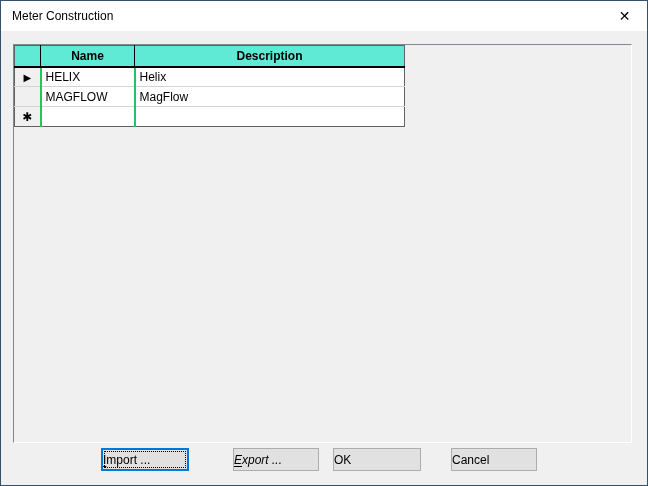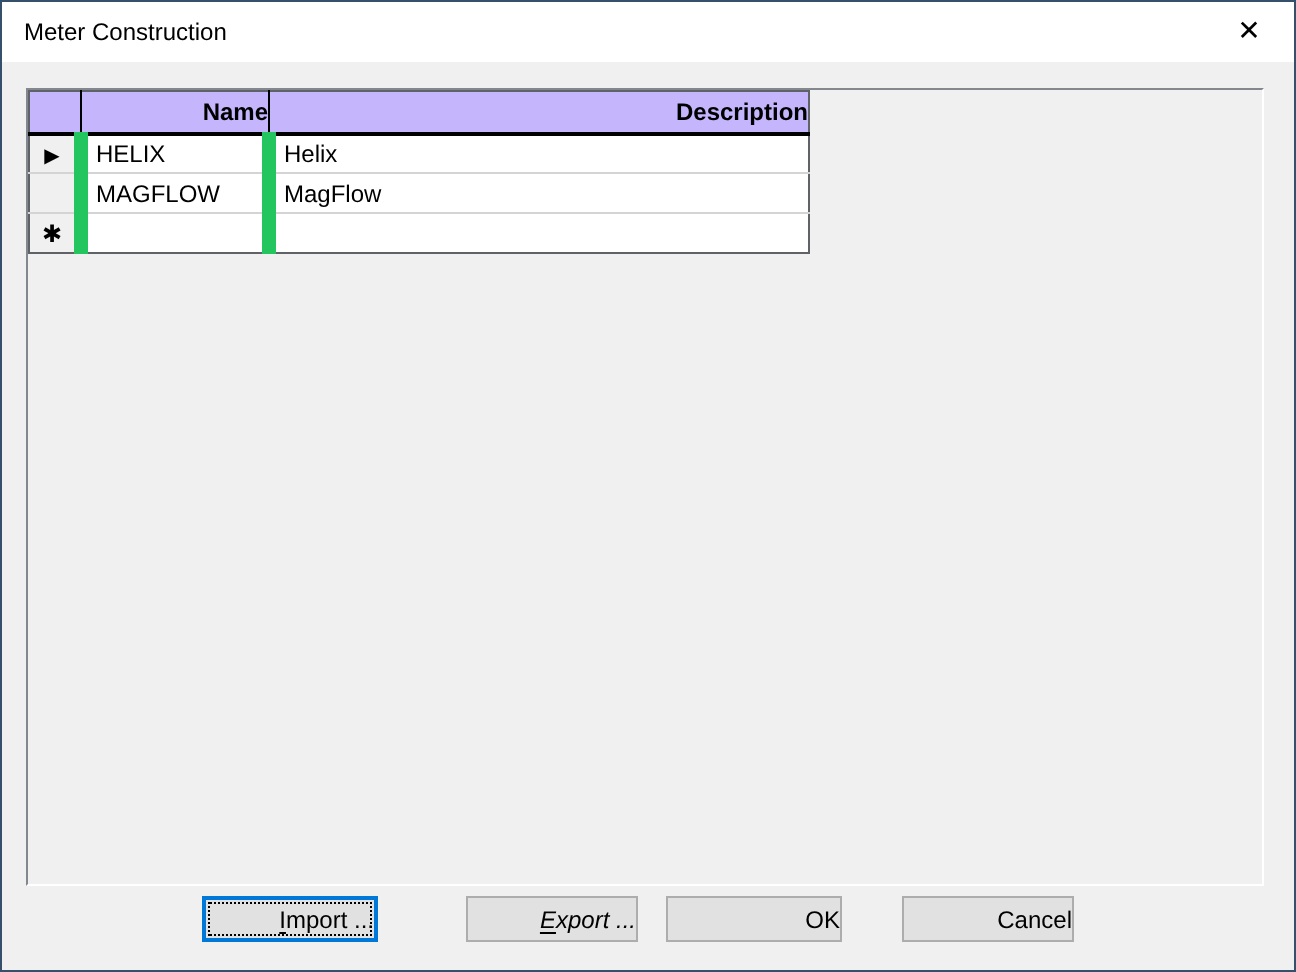--- a/index.html
+++ b/index.html
@@ -44,49 +44,49 @@
     table-layout:fixed;
     background:#ffffff;
     border:1px solid #5f6368;
     font-size:12px; color:#000;
   }
   .col-sel  { width:26px; }
   .col-name { width:94px; }
   .col-desc { width:270px; }
 
   table.meter-grid th {
-    height:21px; background:#c4b5fd; font-weight:600;
-    text-align:right; vertical-align:middle;
+    height:21px; background:#5eead4; font-weight:600;
+    text-align:center; vertical-align:middle;
     border-left:1px solid #000;
     border-bottom:2px solid #000;
     overflow:hidden; white-space:nowrap;
   }
   table.meter-grid th.sel-h { border-left:none; }
 
   table.meter-grid td {
     height:20px; vertical-align:middle;
     padding:0 4px;
-    border-left:7px solid #22c55e;
+    border-left:2px solid #22c55e;
     border-top:1px solid #d4d4d4;
     overflow:hidden; white-space:nowrap;
   }
   table.meter-grid tr:first-child td { border-top:none; }
   table.meter-grid td.sel {
     background:#f0f0f0; border-left:none;
     text-align:center; padding:0;
   }
   .row-arrow { font-size:10px; line-height:1; }
   .row-star  { font-size:12px; line-height:1; }
 
   
   .btn {
     position:absolute; top:447px; height:23px;
     background:#e1e1e1; border:1px solid #adadad;
     font-family:"Liberation Sans", sans-serif;
-    font-size:12px; color:#000; text-align:right; cursor:pointer;
+    font-size:12px; color:#000; text-align:left; cursor:pointer;
   }
   .btn u { text-decoration:underline; text-underline-offset:2px; }
   .btn-import { left:100px; width:88px; border:2px solid #0078d7;
                 outline:1px dotted #000; outline-offset:-4px; }
   .btn-export { left:232px; width:86px;font-style:italic; }
   .btn-ok     { left:332px; width:88px; }
   .btn-cancel { left:450px; width:86px; }
 </style>
 </head>
 <body>

